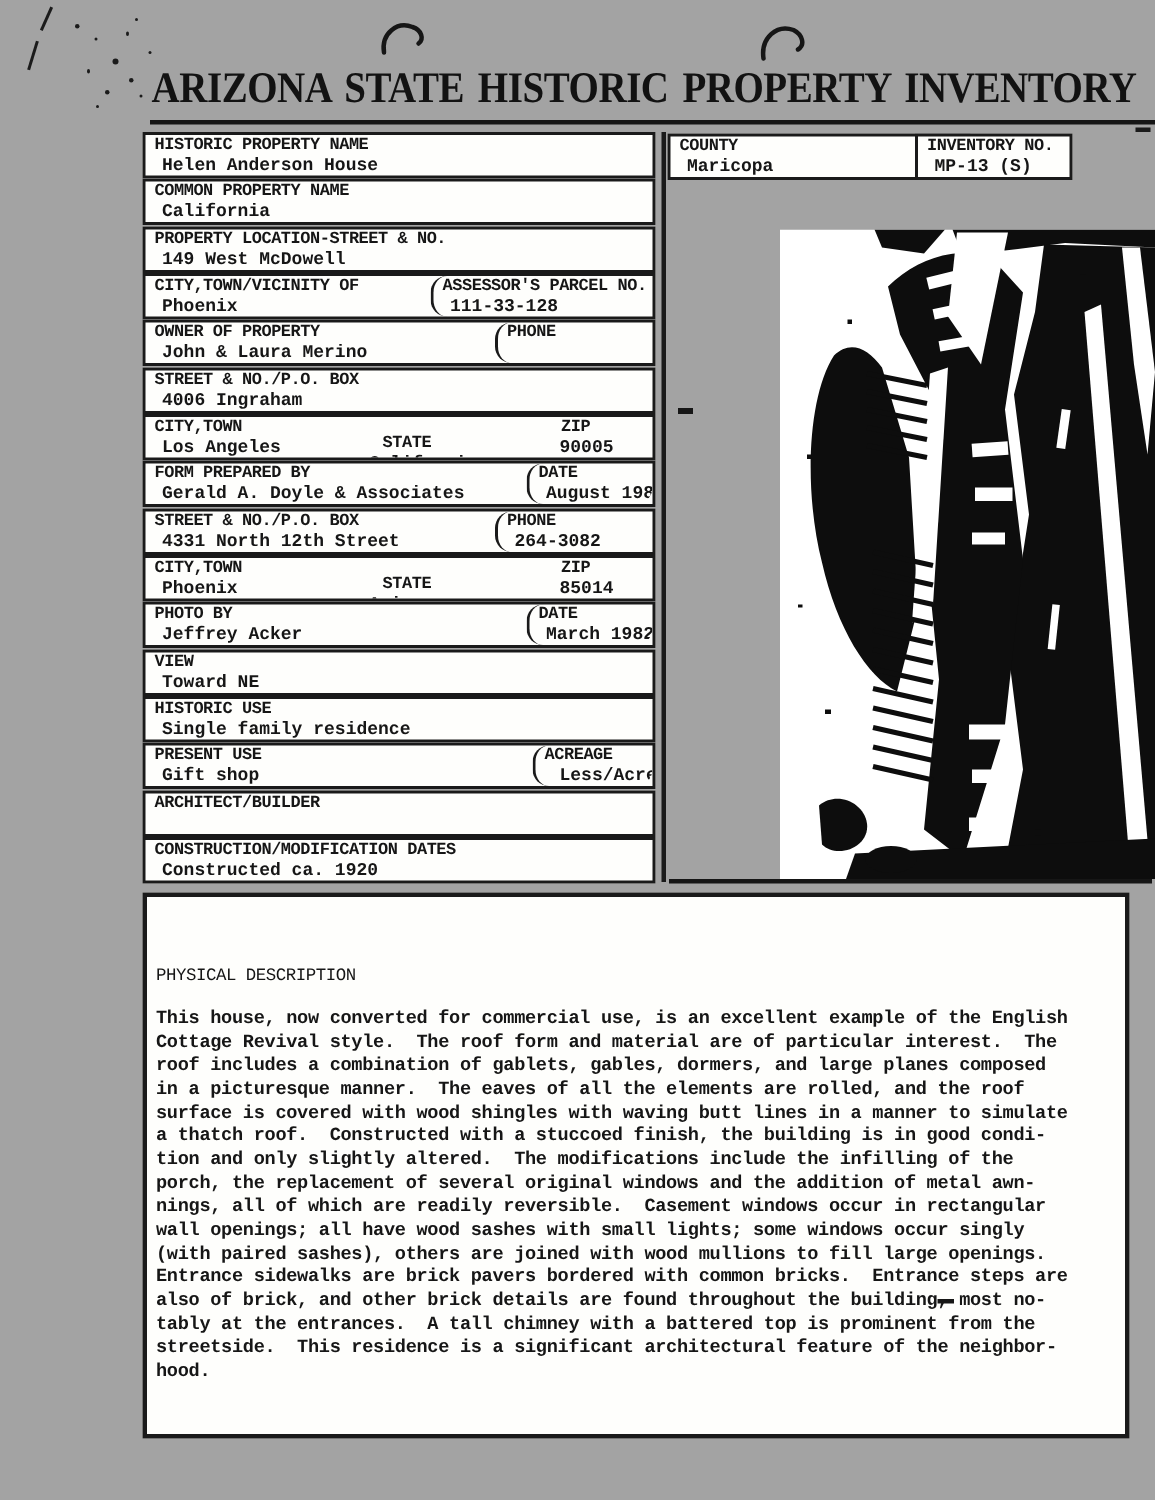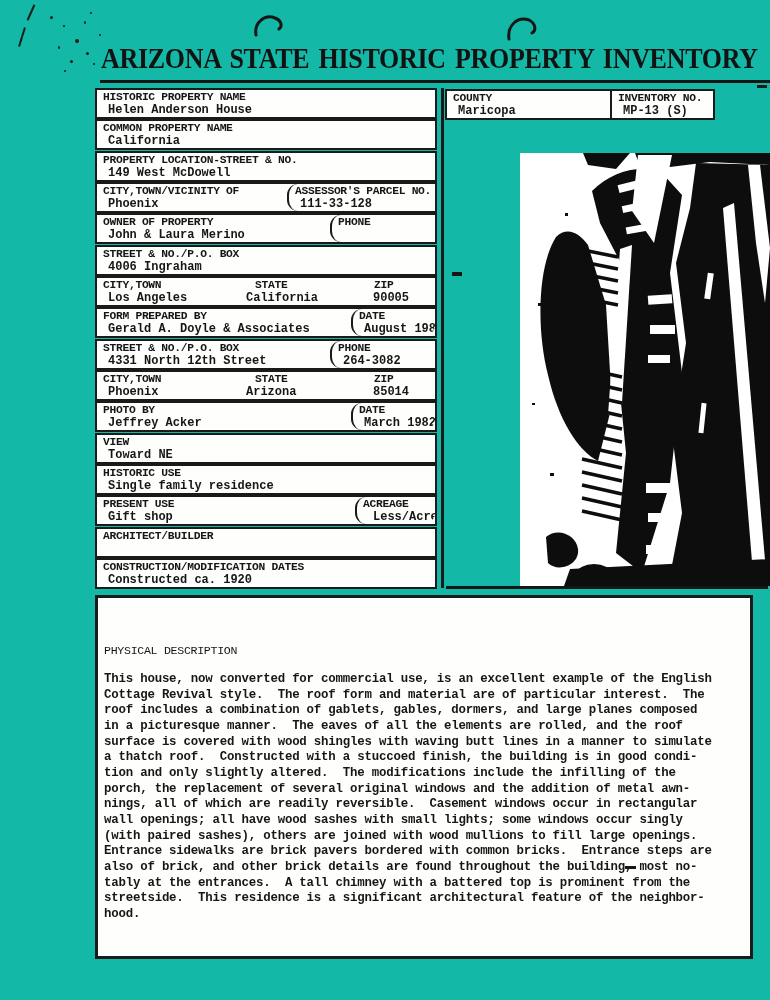--- a/index.html
+++ b/index.html
@@ -1,19 +1,19 @@
 <!DOCTYPE html>
 <html><head>
 <meta charset="utf-8">
 <style>
   html,body{margin:0;padding:0;}
   .page{
     position:relative;
     width:770px;height:1000px;
-    background:#14b8a6;
+    background:#a3a3a3;
     overflow:hidden;
     font-family:"Liberation Mono","DejaVu Sans Mono",monospace;
     color:#161616;
   }
   
   .title{
     position:absolute;left:101px;top:42px;margin:0;
     font-family:"Liberation Serif","DejaVu Serif",serif;
     font-weight:bold;font-size:26px;
     letter-spacing:-0.3px;word-spacing:3px;white-space:nowrap;
@@ -41,21 +41,21 @@
   
   .left-col{
     position:absolute;left:95px;top:88px;width:342px;height:501px;
     display:flex;flex-direction:column;justify-content:space-between;
   }
   
   .tc{display:flex;flex:1;}
   .tc .c1{width:138px;}
   .tc .c2{width:127px;}
   .tc .c3{flex:1;}
-  .tc .c2 .flabel{padding-left:14px;}
+  .tc .c2 .flabel{padding-left:14px;margin-top:11px;}
   .tc .c3 .flabel{padding-left:6px;}
   
   .abs{position:absolute;}
   .county-box{left:445px;top:89px;width:202px;}
   .inventory-box{left:610px;top:89px;width:105px;border-left:2px solid #1a1a1a;}
   .quad-box{left:445px;top:119px;width:305px;}
   .v-divider{position:absolute;left:441px;top:88px;width:3px;height:500px;background:#1a1a1a;}
   .photo-bottom-line{position:absolute;left:446px;top:586px;width:322px;height:3px;background:#161616;}
   
   .photo{position:absolute;left:520px;top:153px;width:250px;height:433px;}

